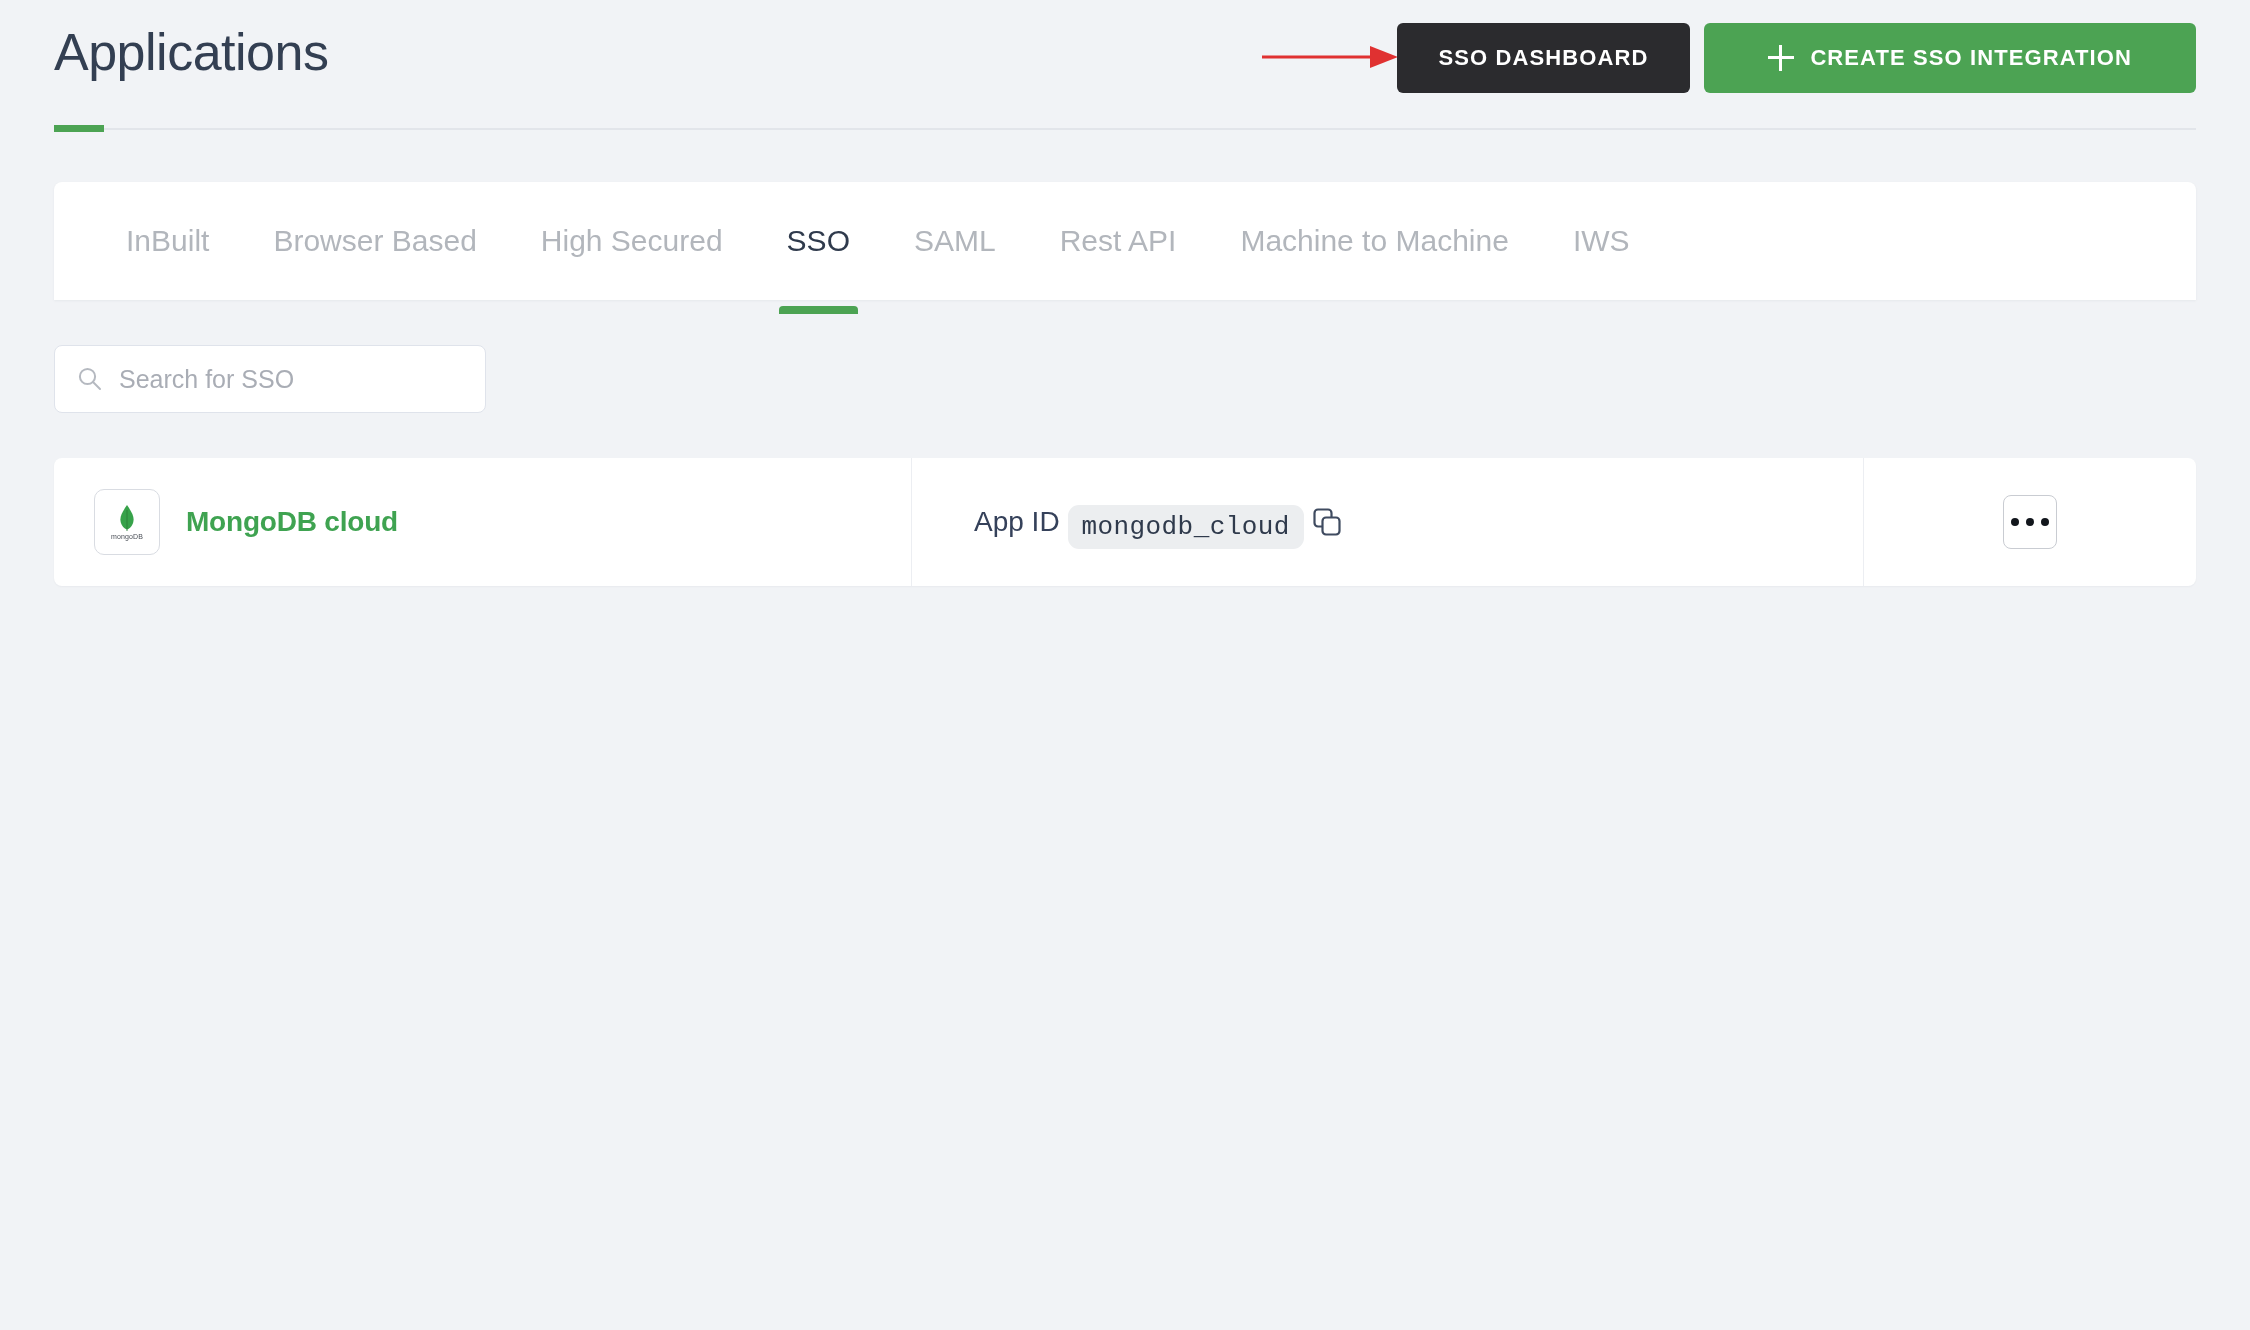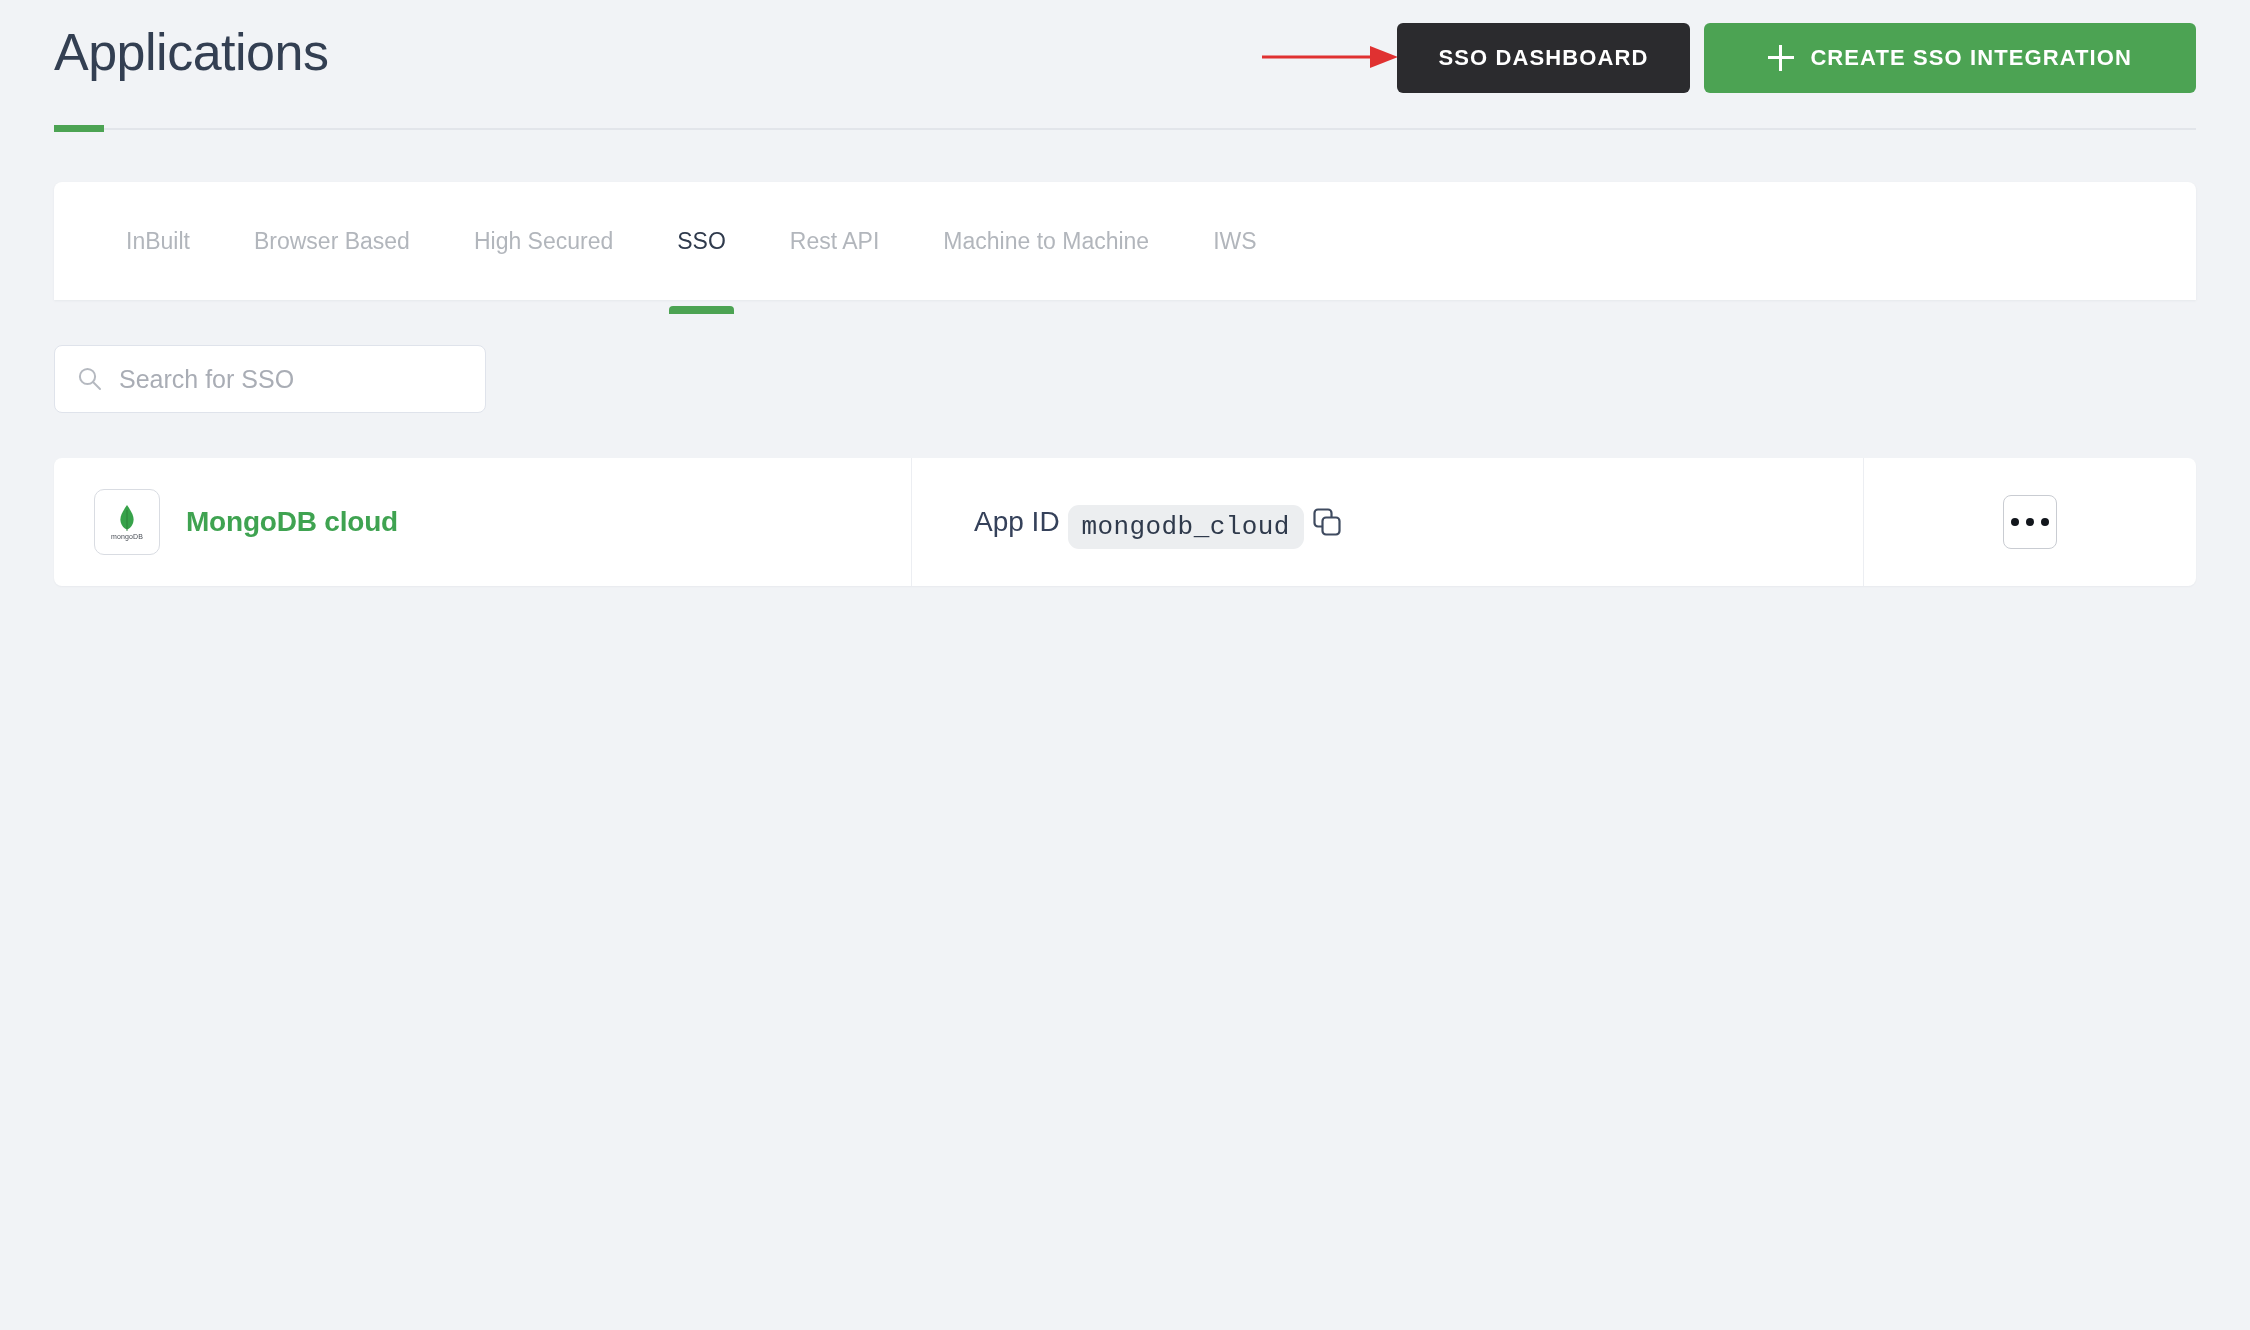--- a/index.html
+++ b/index.html
@@ -139,21 +139,21 @@
     align-items: center;
     padding-left: 40px;
   }
 
   .tab {
     position: relative;
     height: 145px;
     display: flex;
     align-items: center;
     padding: 0 32px;
-    font-size: 23px;
+    font-size: 30px;
     font-weight: 400;
     color: #b2b6bc;
     cursor: pointer;
     white-space: nowrap;
     justify-content: center;
   }
 
   .tab.active {
     color: #2f3a4c;
     font-weight: 500;
@@ -352,20 +352,23 @@
       </div>
 
       <div class="tab">
         <span>High Secured</span>
       </div>
 
       <div class="tab active">
         <span>SSO</span>
       </div>
 
+      <div class="tab">
+        <span>SAML</span>
+      </div>
 
       <div class="tab">
         <span>Rest API</span>
       </div>
 
       <div class="tab">
         <span>Machine to Machine</span>
       </div>
 
       <div class="tab">

